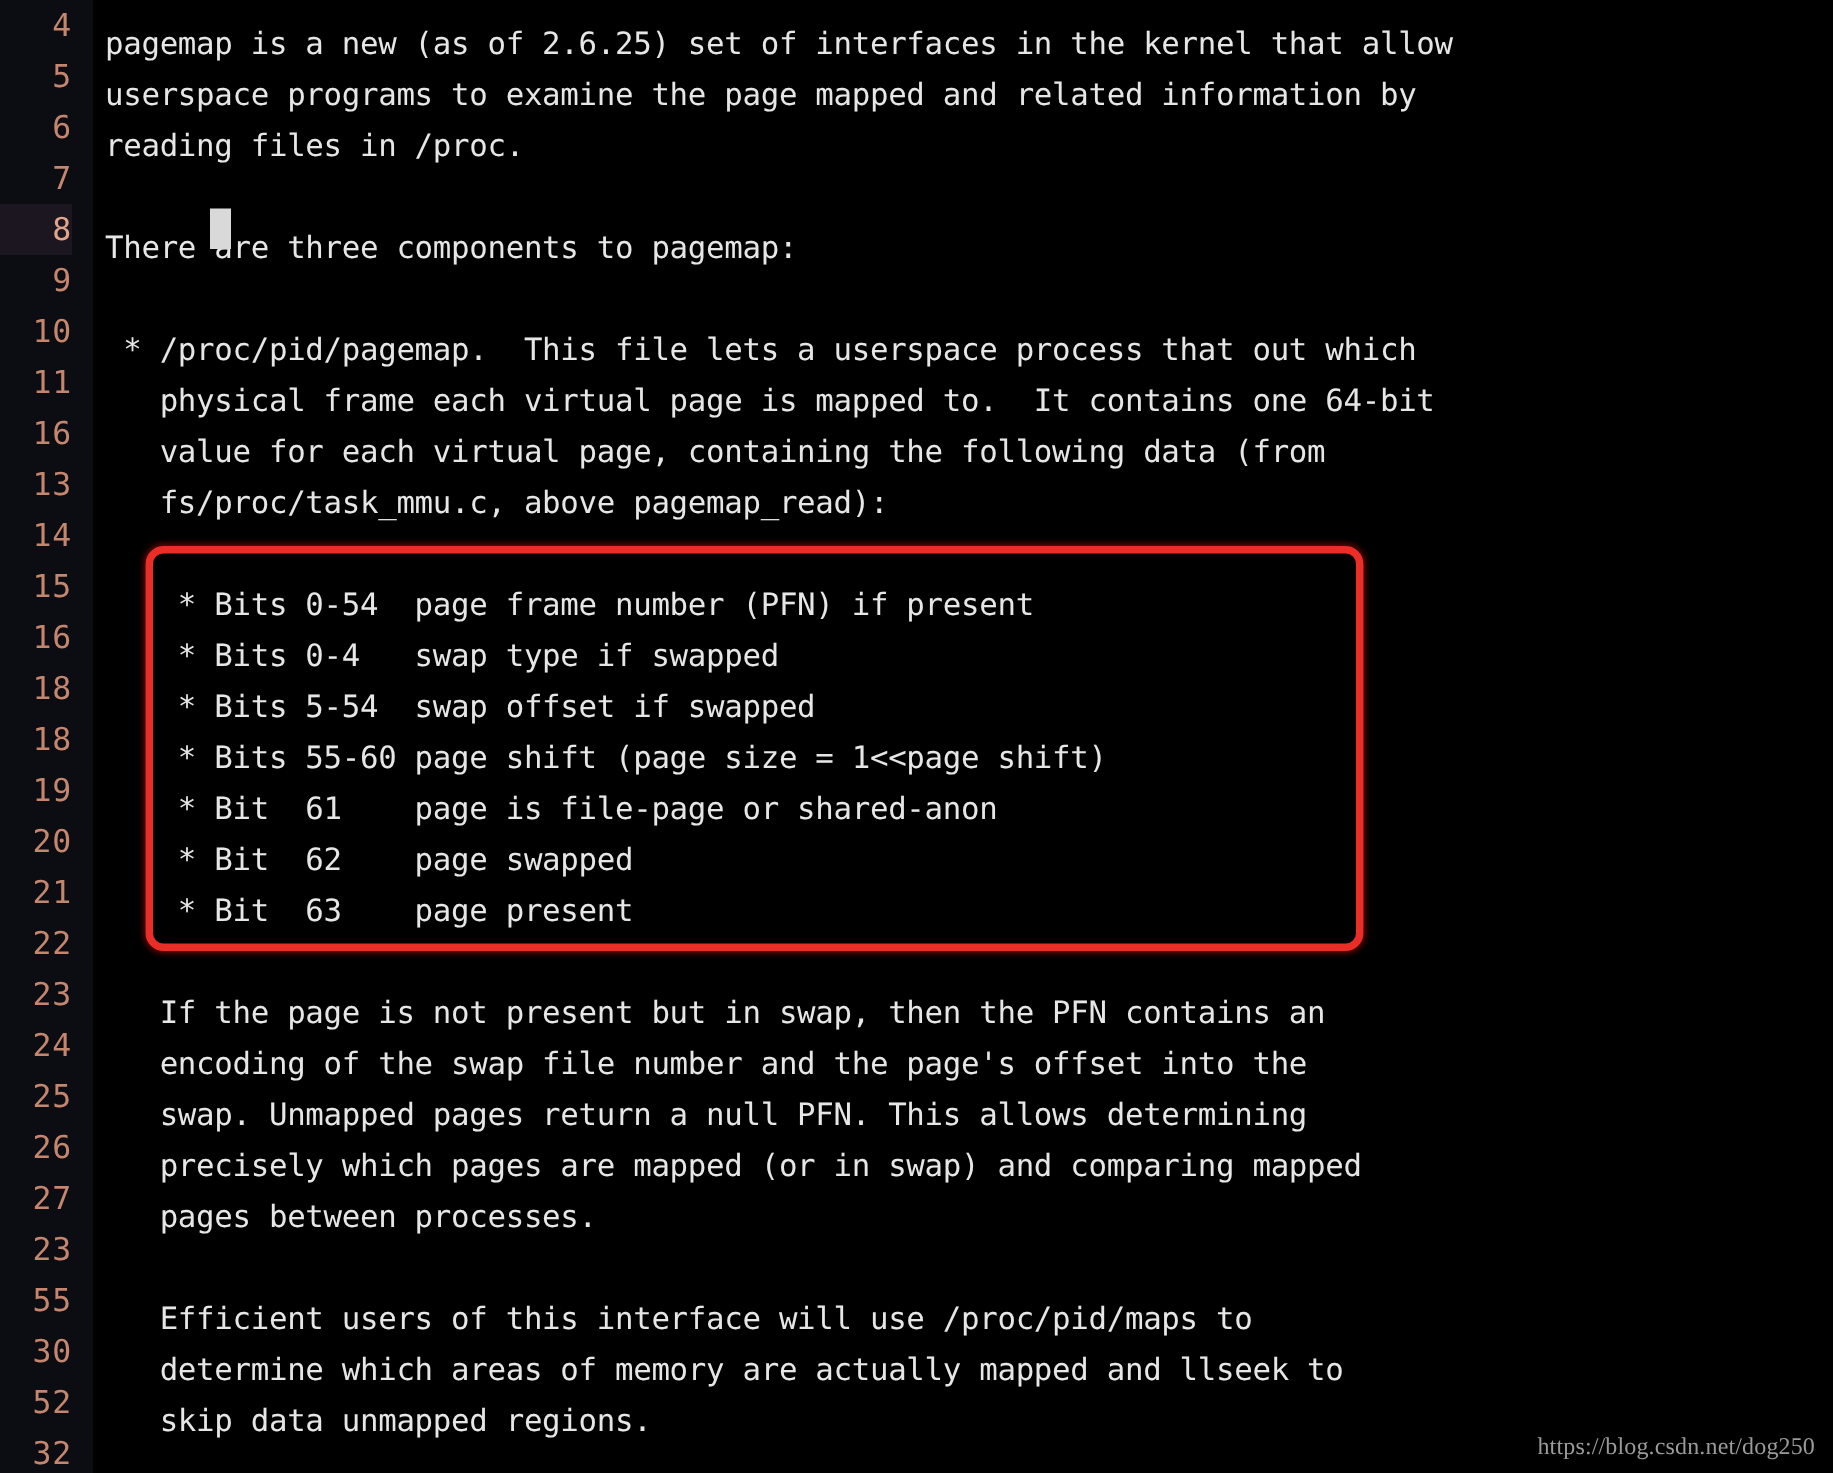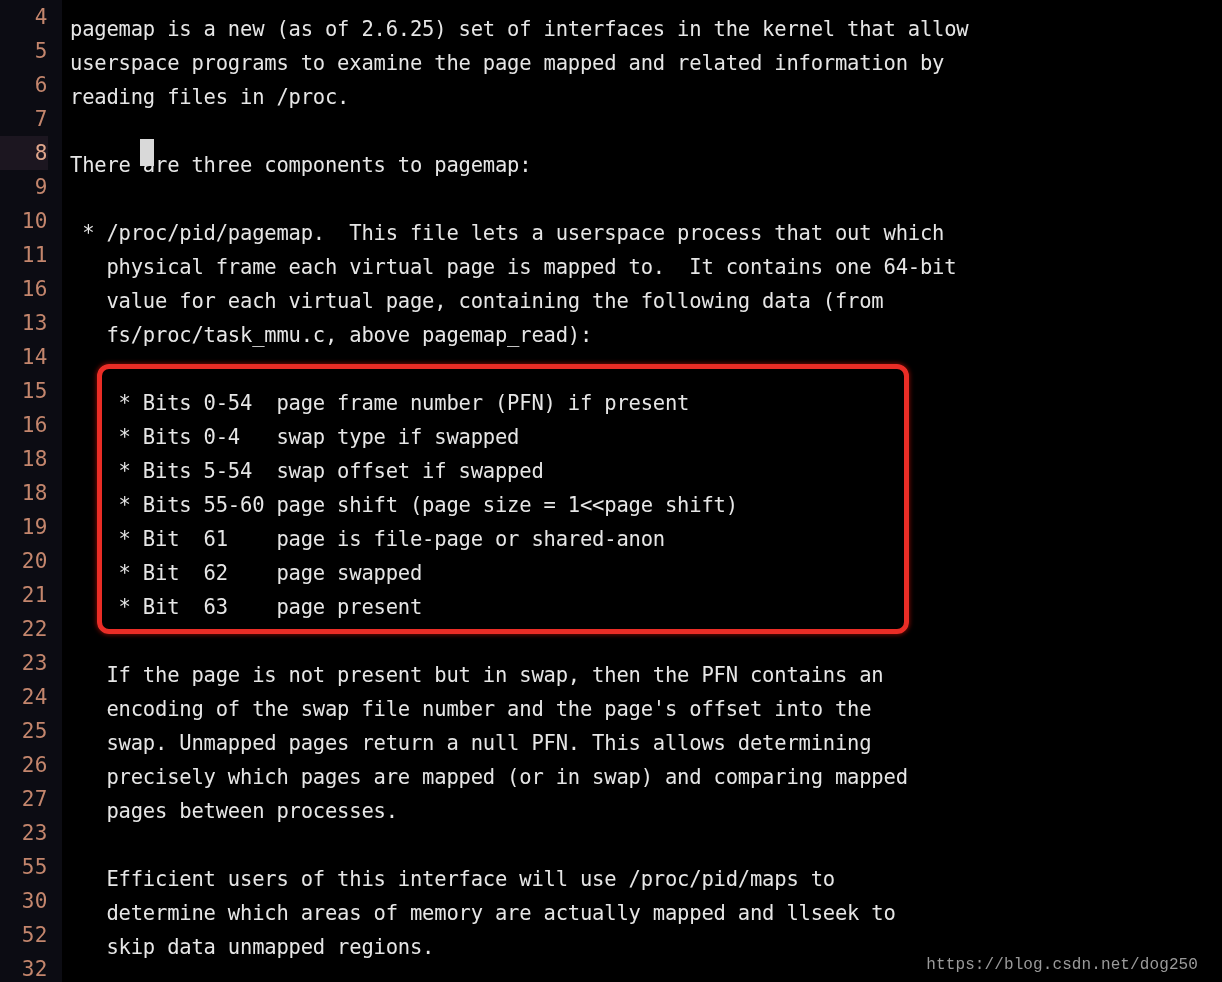--- a/index.html
+++ b/index.html
@@ -79,25 +79,25 @@
     width: 812px;
     height: 270px;
     border: 5px solid #ea2d26;
     border-radius: 12px;
     box-sizing: border-box;
     box-shadow: 0 0 4px 1px rgba(200,20,10,0.55);
     pointer-events: none;
   }
   #watermark {
     position: absolute;
-    right: 24px;
+    right: 12px;
     bottom: 8px;
     color: #9a9a9a;
     font-size: 16px;
-    font-family: Liberation Mono, monospace;
+    font-family: Liberation Serif, serif;
     letter-spacing: 0.1px;
   }
 </style>
 </head>
 <body>
 
 <div id="screen">
 
   <div id="gutter-bg"></div>
 

